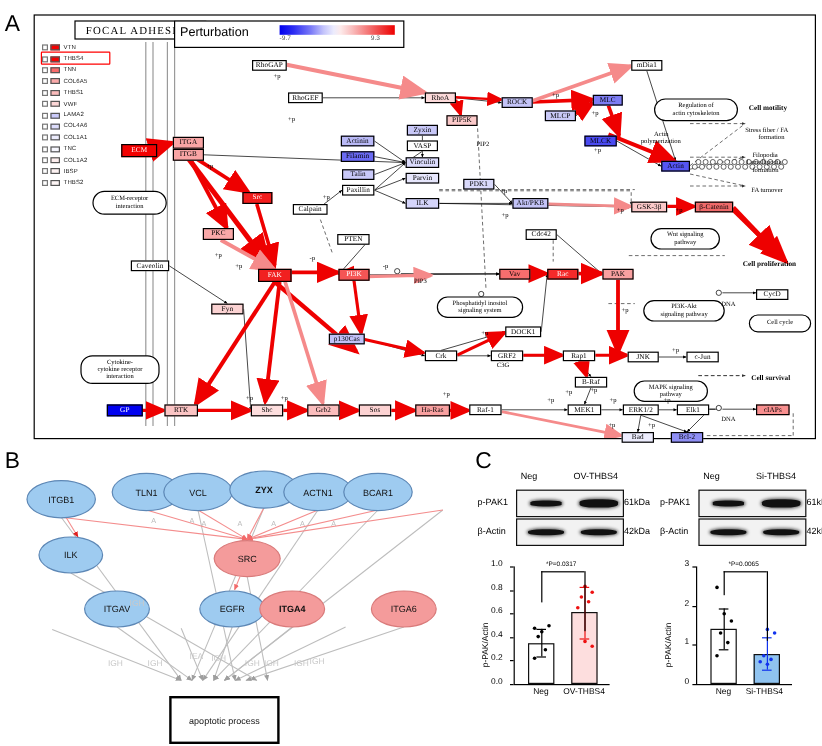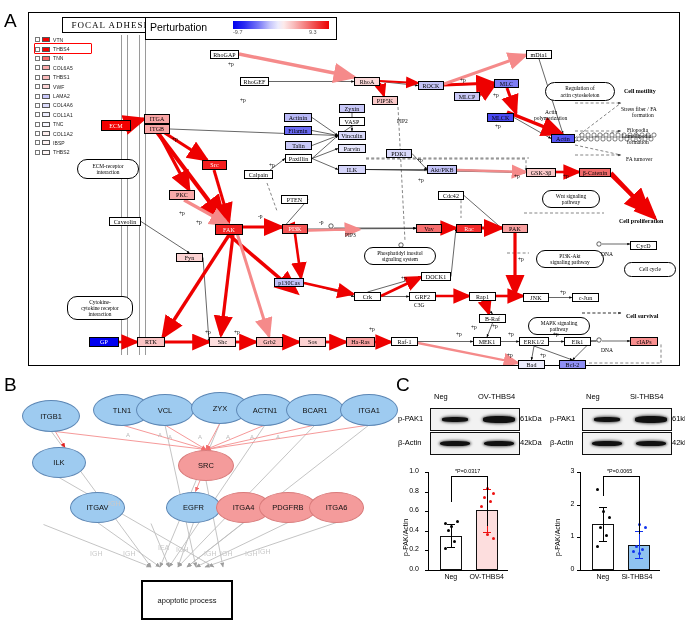--- a/index.html
+++ b/index.html
@@ -476,30 +476,28 @@
         <line x1="307" y1="53" x2="198" y2="77.5" marker-end="url(#nb-red)"></line>
         <line x1="361" y1="53" x2="198" y2="77.5" marker-end="url(#nb-red)"></line>
         <line x1="47" y1="59" x2="57" y2="75.5" marker-end="url(#nb-dred)"></line>
         <line x1="192" y1="108.5" x2="187.5" y2="119.5" marker-end="url(#nb-red)"></line>
       </g>
   </svg>
   <div id="netNodes" style="position:absolute;left:0;top:0;width:390px;height:245px;">
       <div class="node" style="left: 14px; top: 28px; width: 58px; height: 32px;">ITGB1</div>
       <div class="node" style="left: 85px; top: 22px; width: 58px; height: 32px;">TLN1</div>
       <div class="node" style="left: 128px; top: 22px; width: 58px; height: 32px;">VCL</div>
-      <div class="node" style="left: 183px; top: 20px; width: 58px; height: 32px;">ZYX</div>
+      <div class="node" style="left: 183px; top: 20px; width: 58px; height: 32px; font-weight: bold;">ZYX</div>
       <div class="node" style="left: 228px; top: 22px; width: 58px; height: 32px;">ACTN1</div>
       <div class="node" style="left: 278px; top: 22px; width: 58px; height: 32px;">BCAR1</div>
-      <div class="node" style="left: 332px; top: 22px; width: 58px; height: 32px;">ITGA1</div>
       <div class="node" style="left: 24px; top: 75px; width: 54px; height: 31px;">ILK</div>
       <div class="node red" style="left: 170px; top: 78px; width: 56px; height: 31px;">SRC</div>
       <div class="node" style="left: 62px; top: 120px; width: 55px; height: 31px;">ITGAV</div>
       <div class="node" style="left: 158px; top: 120px; width: 55px; height: 31px; text-align: right;">EGFR</div>
-      <div class="node red" style="left: 208px; top: 120px; width: 55px; height: 31px;">ITGA4</div>
-      <div class="node red" style="left: 251px; top: 120px; width: 58px; height: 31px;">PDGFRB</div>
+      <div class="node red" style="left: 208px; top: 120px; width: 55px; height: 31px; font-weight: bold;">ITGA4</div>
       <div class="node red" style="left: 301px; top: 120px; width: 55px; height: 31px;">ITGA6</div>
     </div>
   <div id="apopbox" style="left: 133px; top: 208px; width: 88px; height: 36px;">
     <span>apoptotic process</span>
   </div>
   <div id="netEdgeLabels" style="position:absolute;left:0;top:0;">
       <div class="igh" style="left: 82px; top: 178px;">IGH</div>
       <div class="igh" style="left: 115px; top: 178px;">IGH</div>
       <div class="igh" style="left: 150px; top: 172px;">IEA</div>
       <div class="igh" style="left: 168px; top: 174px;">IGH</div>

